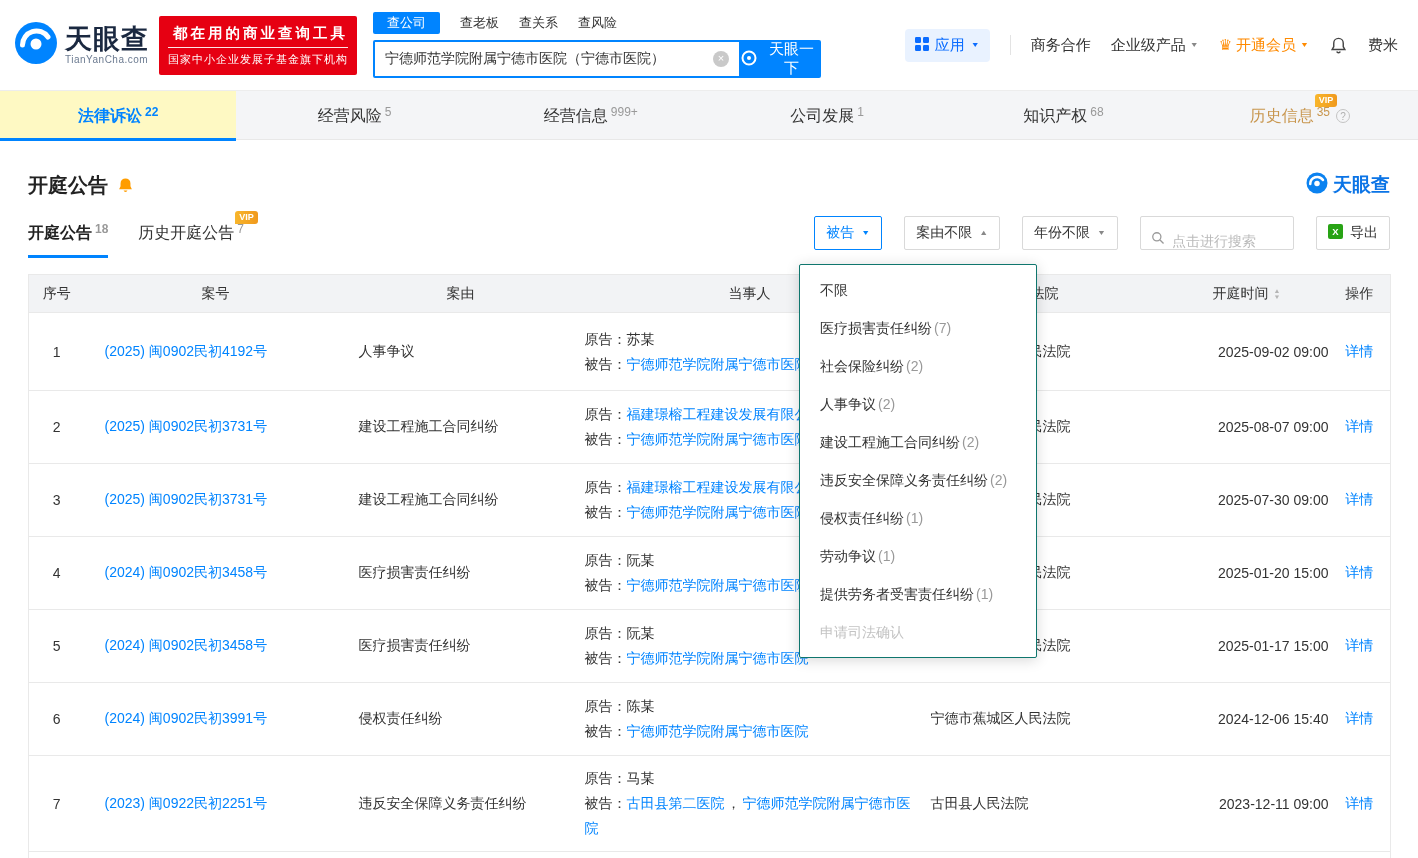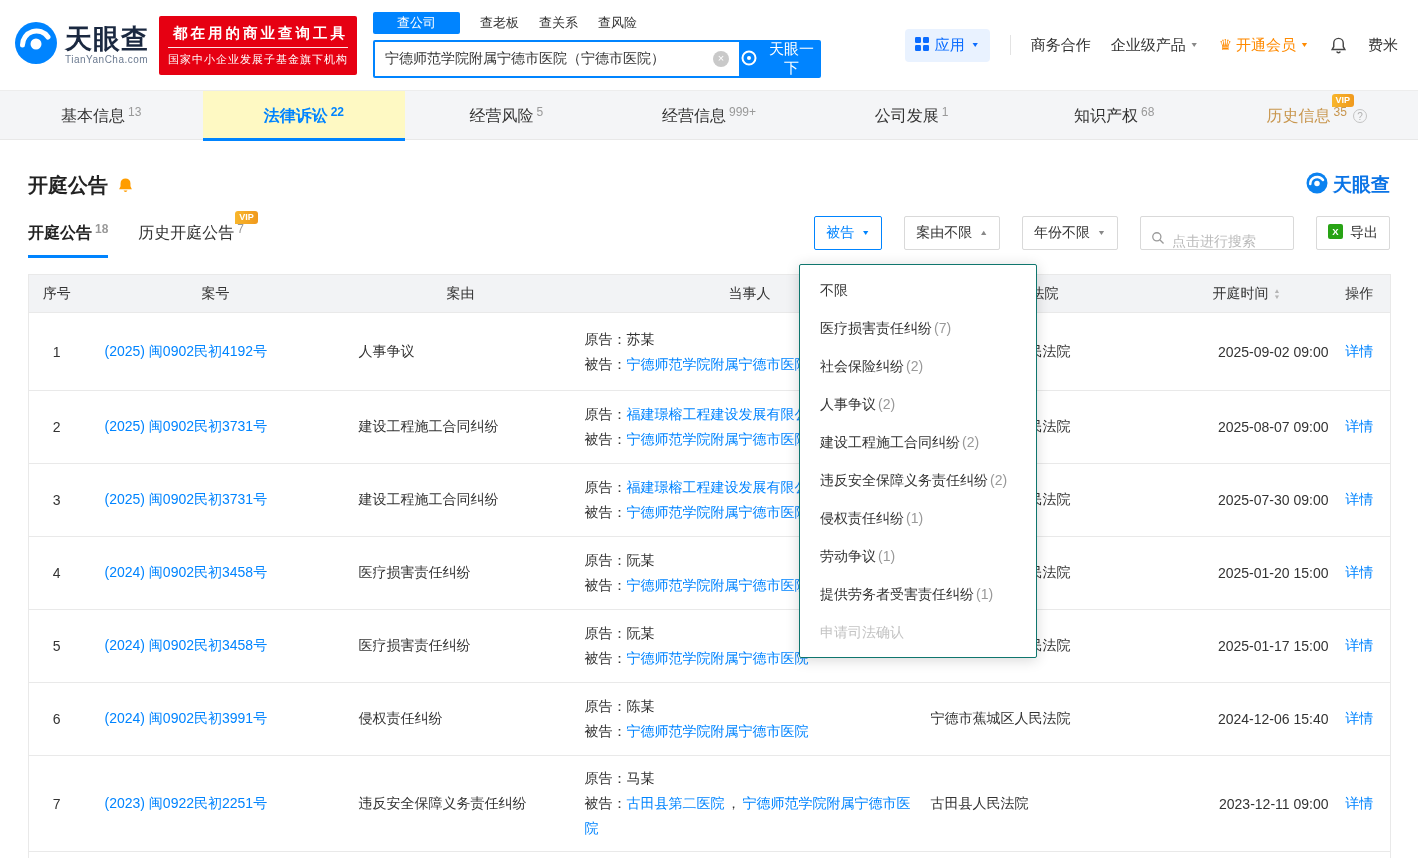--- a/index.html
+++ b/index.html
@@ -10,21 +10,21 @@
   .topbar{height:90px;display:flex;align-items:center;padding:0 20px 0 14px;background:#fff}
   .logo{display:flex;align-items:center;gap:7px}
   .logo-txt .logo-name{font-size:27px;font-weight:bold;color:#1a2840;line-height:1.05;letter-spacing:1px}
   .logo-txt .logo-domain{font-size:10px;color:#6b7a90;letter-spacing:.5px}
   .promo{background:#e60012;color:#fff;margin-left:10px;padding:8px 9px;border-radius:2px;text-align:right}
   .promo-l1{font-size:14.5px;font-weight:bold;letter-spacing:3px;padding-bottom:4px;border-bottom:1px solid rgba(255,255,255,.9);margin-bottom:4px}
   .promo-l2{font-size:11px;letter-spacing:1px}
   .search-area{margin-left:16px}
   .search-tabs{display:flex;gap:20px;align-items:center;margin-bottom:6px}
   .stab{font-size:13px;color:#333;cursor:pointer;padding:2px 0}
-  .stab.active{background:#0084ff;color:#fff;padding:2px 24px;border-radius:2px}
+  .stab.active{background:#0084ff;color:#fff;padding:2px 14px;border-radius:2px}
   .search-row{display:flex}
   .search-input{width:368px;height:38px;border:2px solid #0084ff;display:flex;align-items:center;padding:0 10px;background:#fff;border-radius:2px 0 0 2px}
   .search-input input{border:none;outline:none;flex:1;font-size:14px;color:#333;font-family:inherit;background:transparent}
   .clear-icon{width:16px;height:16px;border-radius:50%;background:#c9c9c9;color:#fff;font-size:11px;line-height:15px;text-align:center;cursor:pointer;flex:0 0 16px}
   .search-btn{width:80px;height:38px;background:#0084ff;color:#fff;border:none;font-size:15px;display:flex;align-items:center;justify-content:center;gap:5px;border-radius:0 2px 2px 0;cursor:pointer;font-family:inherit}
   .topnav{margin-left:auto;display:flex;align-items:center;gap:20px;font-size:15px}
   .apps-btn{background:#e9f2ff;color:#0b6cff;border-radius:4px;padding:7px 10px;display:flex;align-items:center;gap:6px;cursor:pointer;font-size:15px}
   .nav-divider{width:1px;height:20px;background:#e3e3e3}
   .nav-link{color:#333;cursor:pointer;display:flex;align-items:center;gap:4px}
   .nav-vip{color:#ff8a00;cursor:pointer;display:flex;align-items:center;gap:4px}
@@ -170,24 +170,20 @@
           <path d="M9.8 19.5a2.3 2.3 0 0 0 4.4 0"></path>
         </svg>
     </span>
     <span class="nav-link">
       <span>费米</span>
     </span>
   </nav>
 </header>
 
 <nav class="company-tabs">
-    <div class="ctab">
-      <span>基本信息</span>
-      <span class="cnt-wrap"><span class="cnt">13</span></span>
-    </div>
     <div class="ctab active">
       <span>法律诉讼</span>
       <span class="cnt-wrap"><span class="cnt">22</span></span>
     </div>
     <div class="ctab">
       <span>经营风险</span>
       <span class="cnt-wrap"><span class="cnt">5</span></span>
     </div>
     <div class="ctab">
       <span>经营信息</span>

